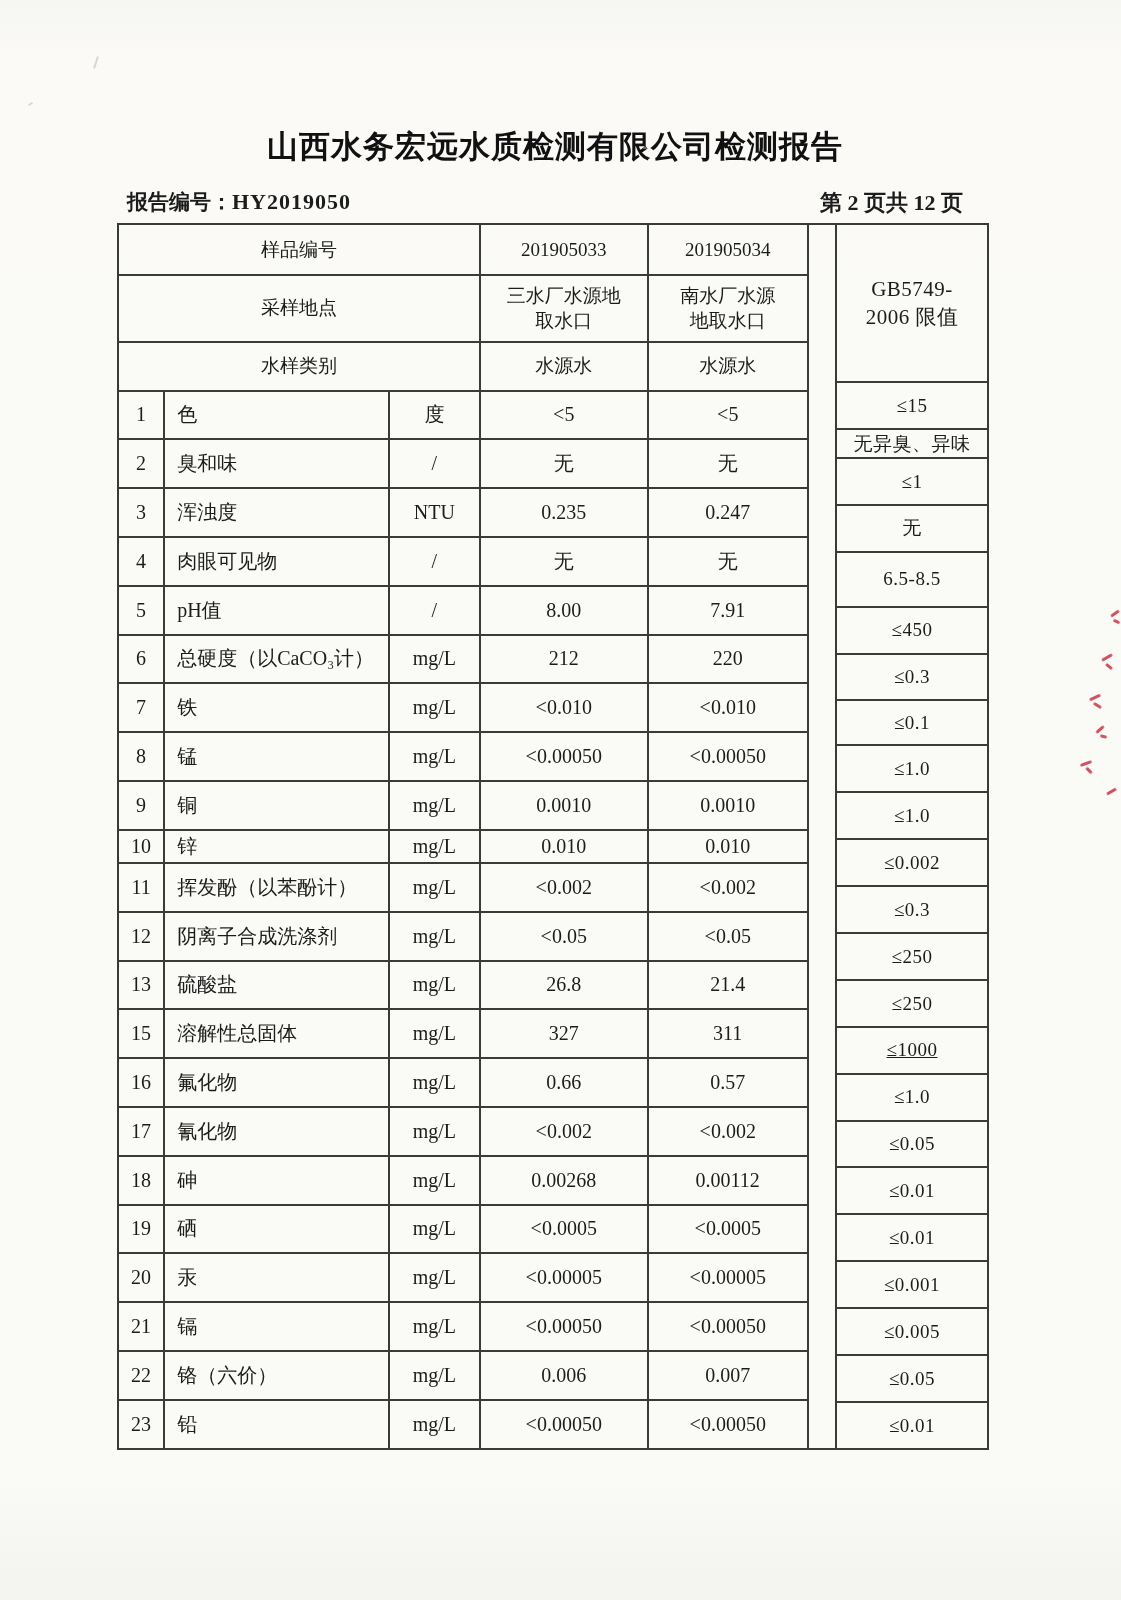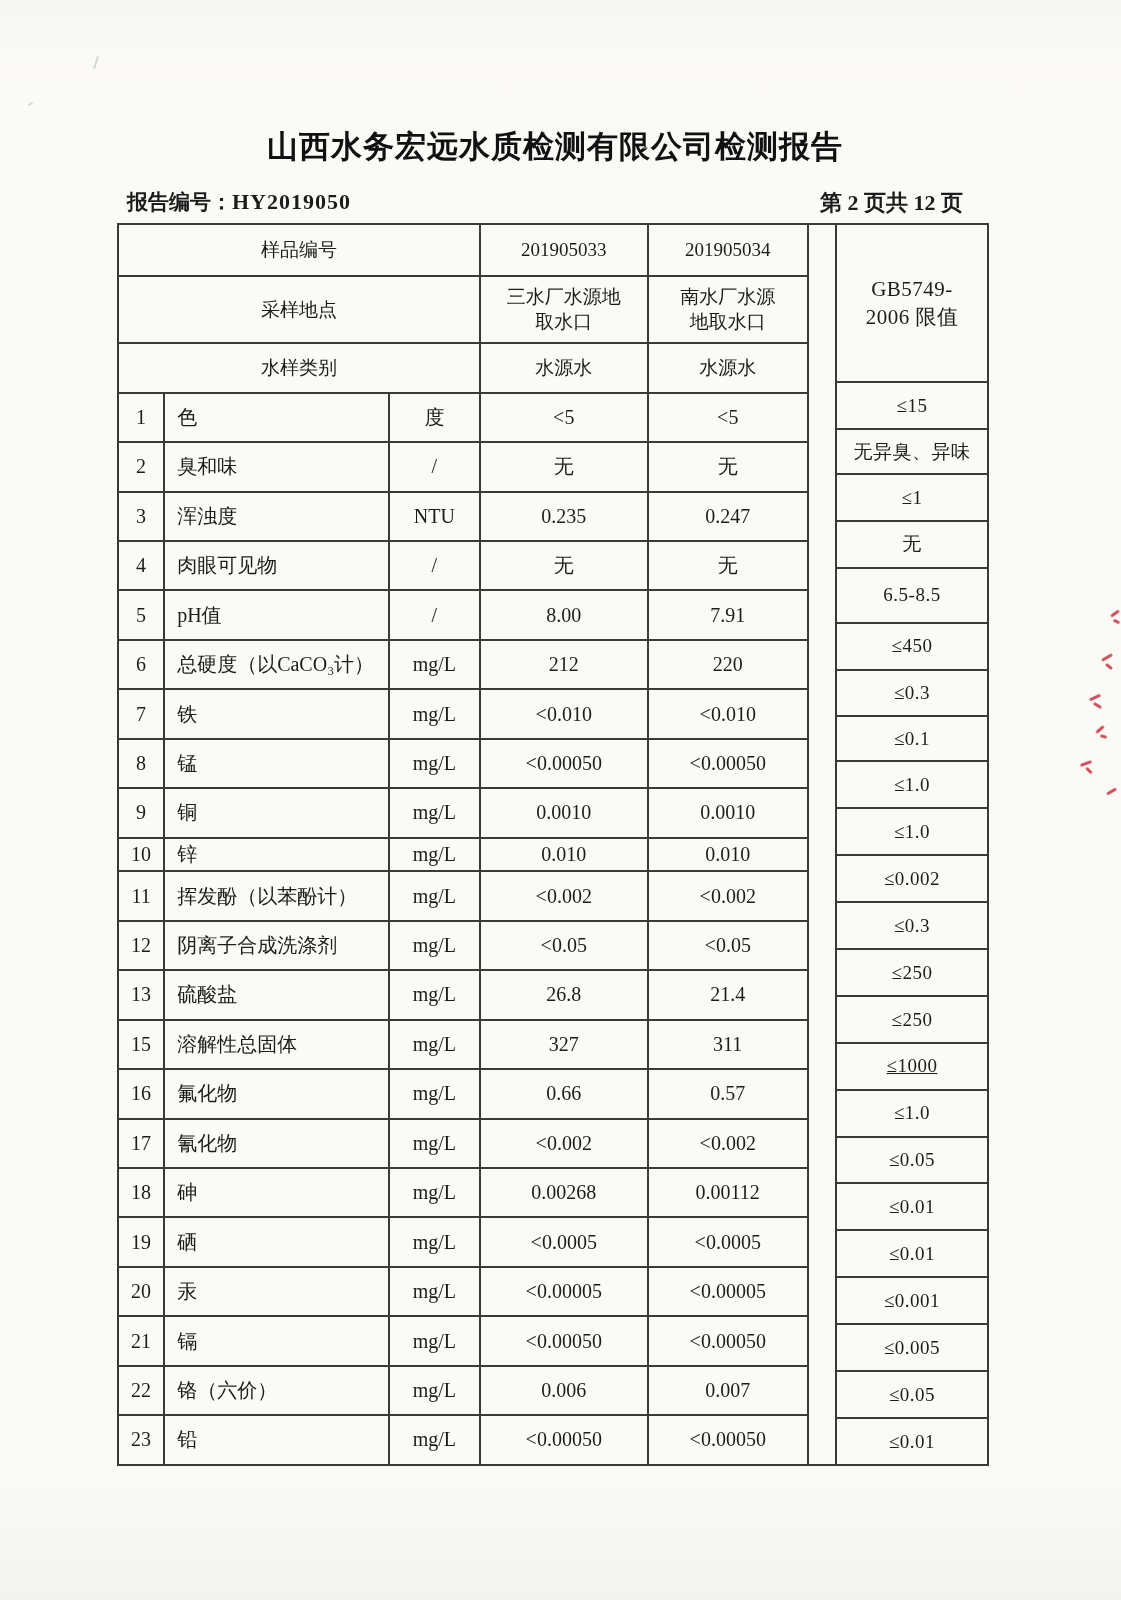--- a/index.html
+++ b/index.html
@@ -245,21 +245,21 @@
           <td>
             <div class="cellflex">
               <div>GB5749-</div>
               <div>2006 限值</div>
             </div>
           </td>
         </tr>
       <tr style="height: 46.9px;">
             <td>≤15</td>
           </tr>
-          <tr style="height: 45px;">
+          <tr style="height: 29px;">
             <td>无异臭、异味</td>
           </tr>
           <tr style="height: 46.9px;">
             <td>≤1</td>
           </tr>
           <tr style="height: 46.9px;">
             <td>无</td>
           </tr>
           <tr style="height: 55px;">
             <td>6.5-8.5</td>

